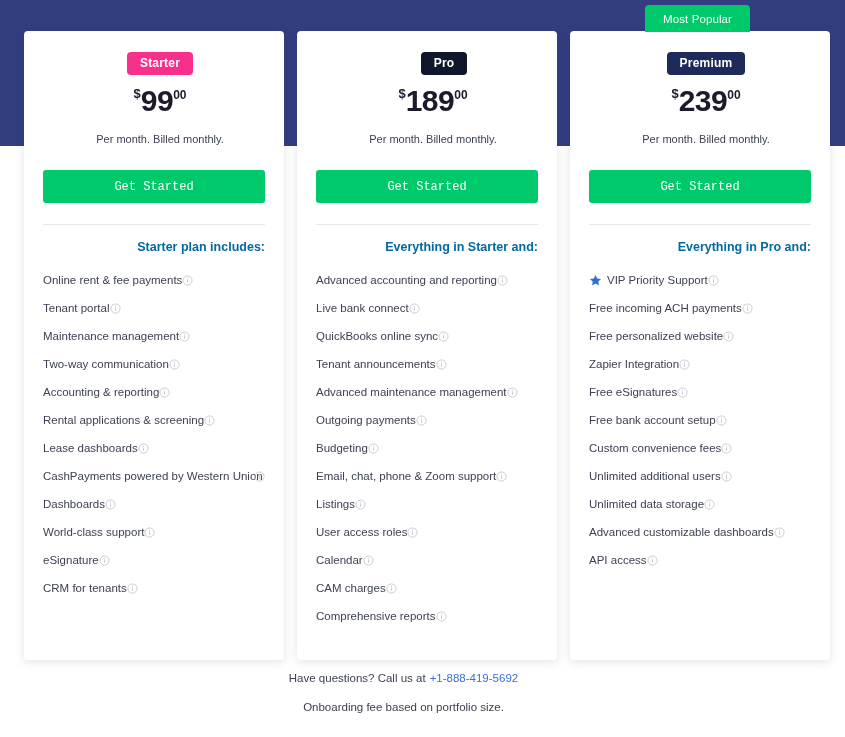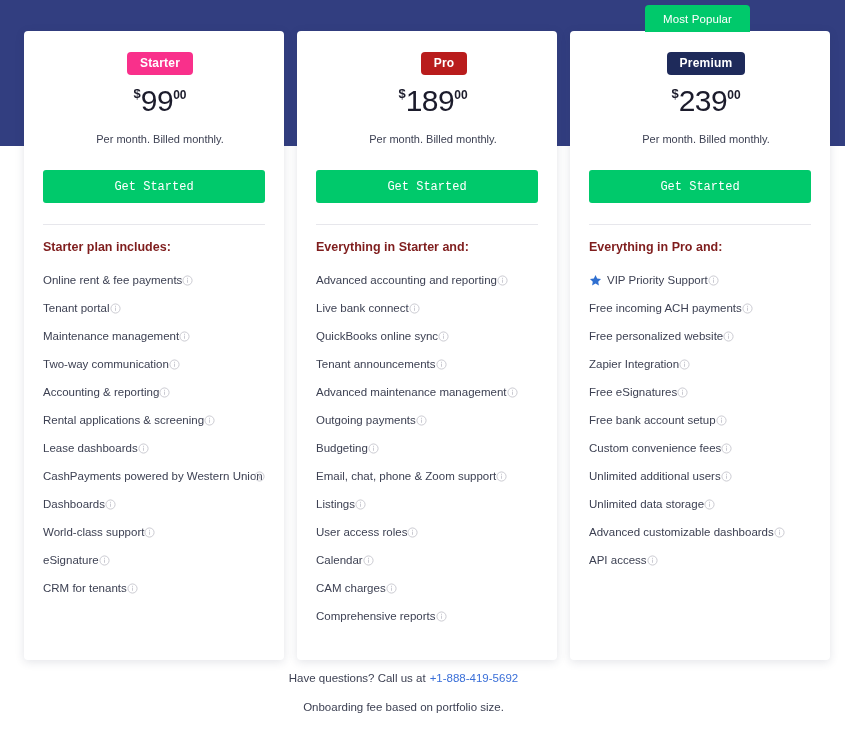--- a/index.html
+++ b/index.html
@@ -73,37 +73,37 @@
     display: inline-block;
     border-radius: 4px;
     color: #ffffff;
     font-size: 12px;
     font-weight: bold;
     padding: 5px 13px 6px 13px;
     line-height: 1;
     letter-spacing: .2px;
   }
   .badge-starter { background: #f9308b; }
-  .badge-pro     { background: #b91c1c; margin-left: 22px; }
+  .badge-pro     { background: #0f172a; margin-left: 22px; }
   .badge-premium { background: #1e2a5a; }
 
   .price {
     margin-top: 11px;
     color: #1b1b2b;
     line-height: 1;
     white-space: nowrap;
   }
   .price .cur {
     font-size: 13px;
     font-weight: bold;
     vertical-align: 13px;
   }
   .price .amt {
     font-size: 30px;
-    font-weight: normal;
+    font-weight: bold;
     letter-spacing: -.5px;
   }
   .price .cents {
     font-size: 12px;
     font-weight: bold;
     vertical-align: 12px;
   }
 
   .billing {
     margin-top: 17px;
@@ -130,21 +130,22 @@
   .divider {
     margin: 21px 19px 0 19px;
     height: 1px;
     background: #e7e7ec;
   }
 
   .list-title {
     margin: 15px 19px 0 19px;
     font-size: 12.5px;
     font-weight: bold;
-    color: #7f1d1d;
+    color: #0369a1;
+    text-align: right;
   }
 
   .feature-list {
     margin: 12px 19px 0 19px;
     padding: 0;
     list-style: none;
   }
   .feature-row {
     height: 28px;
     display: flex;

